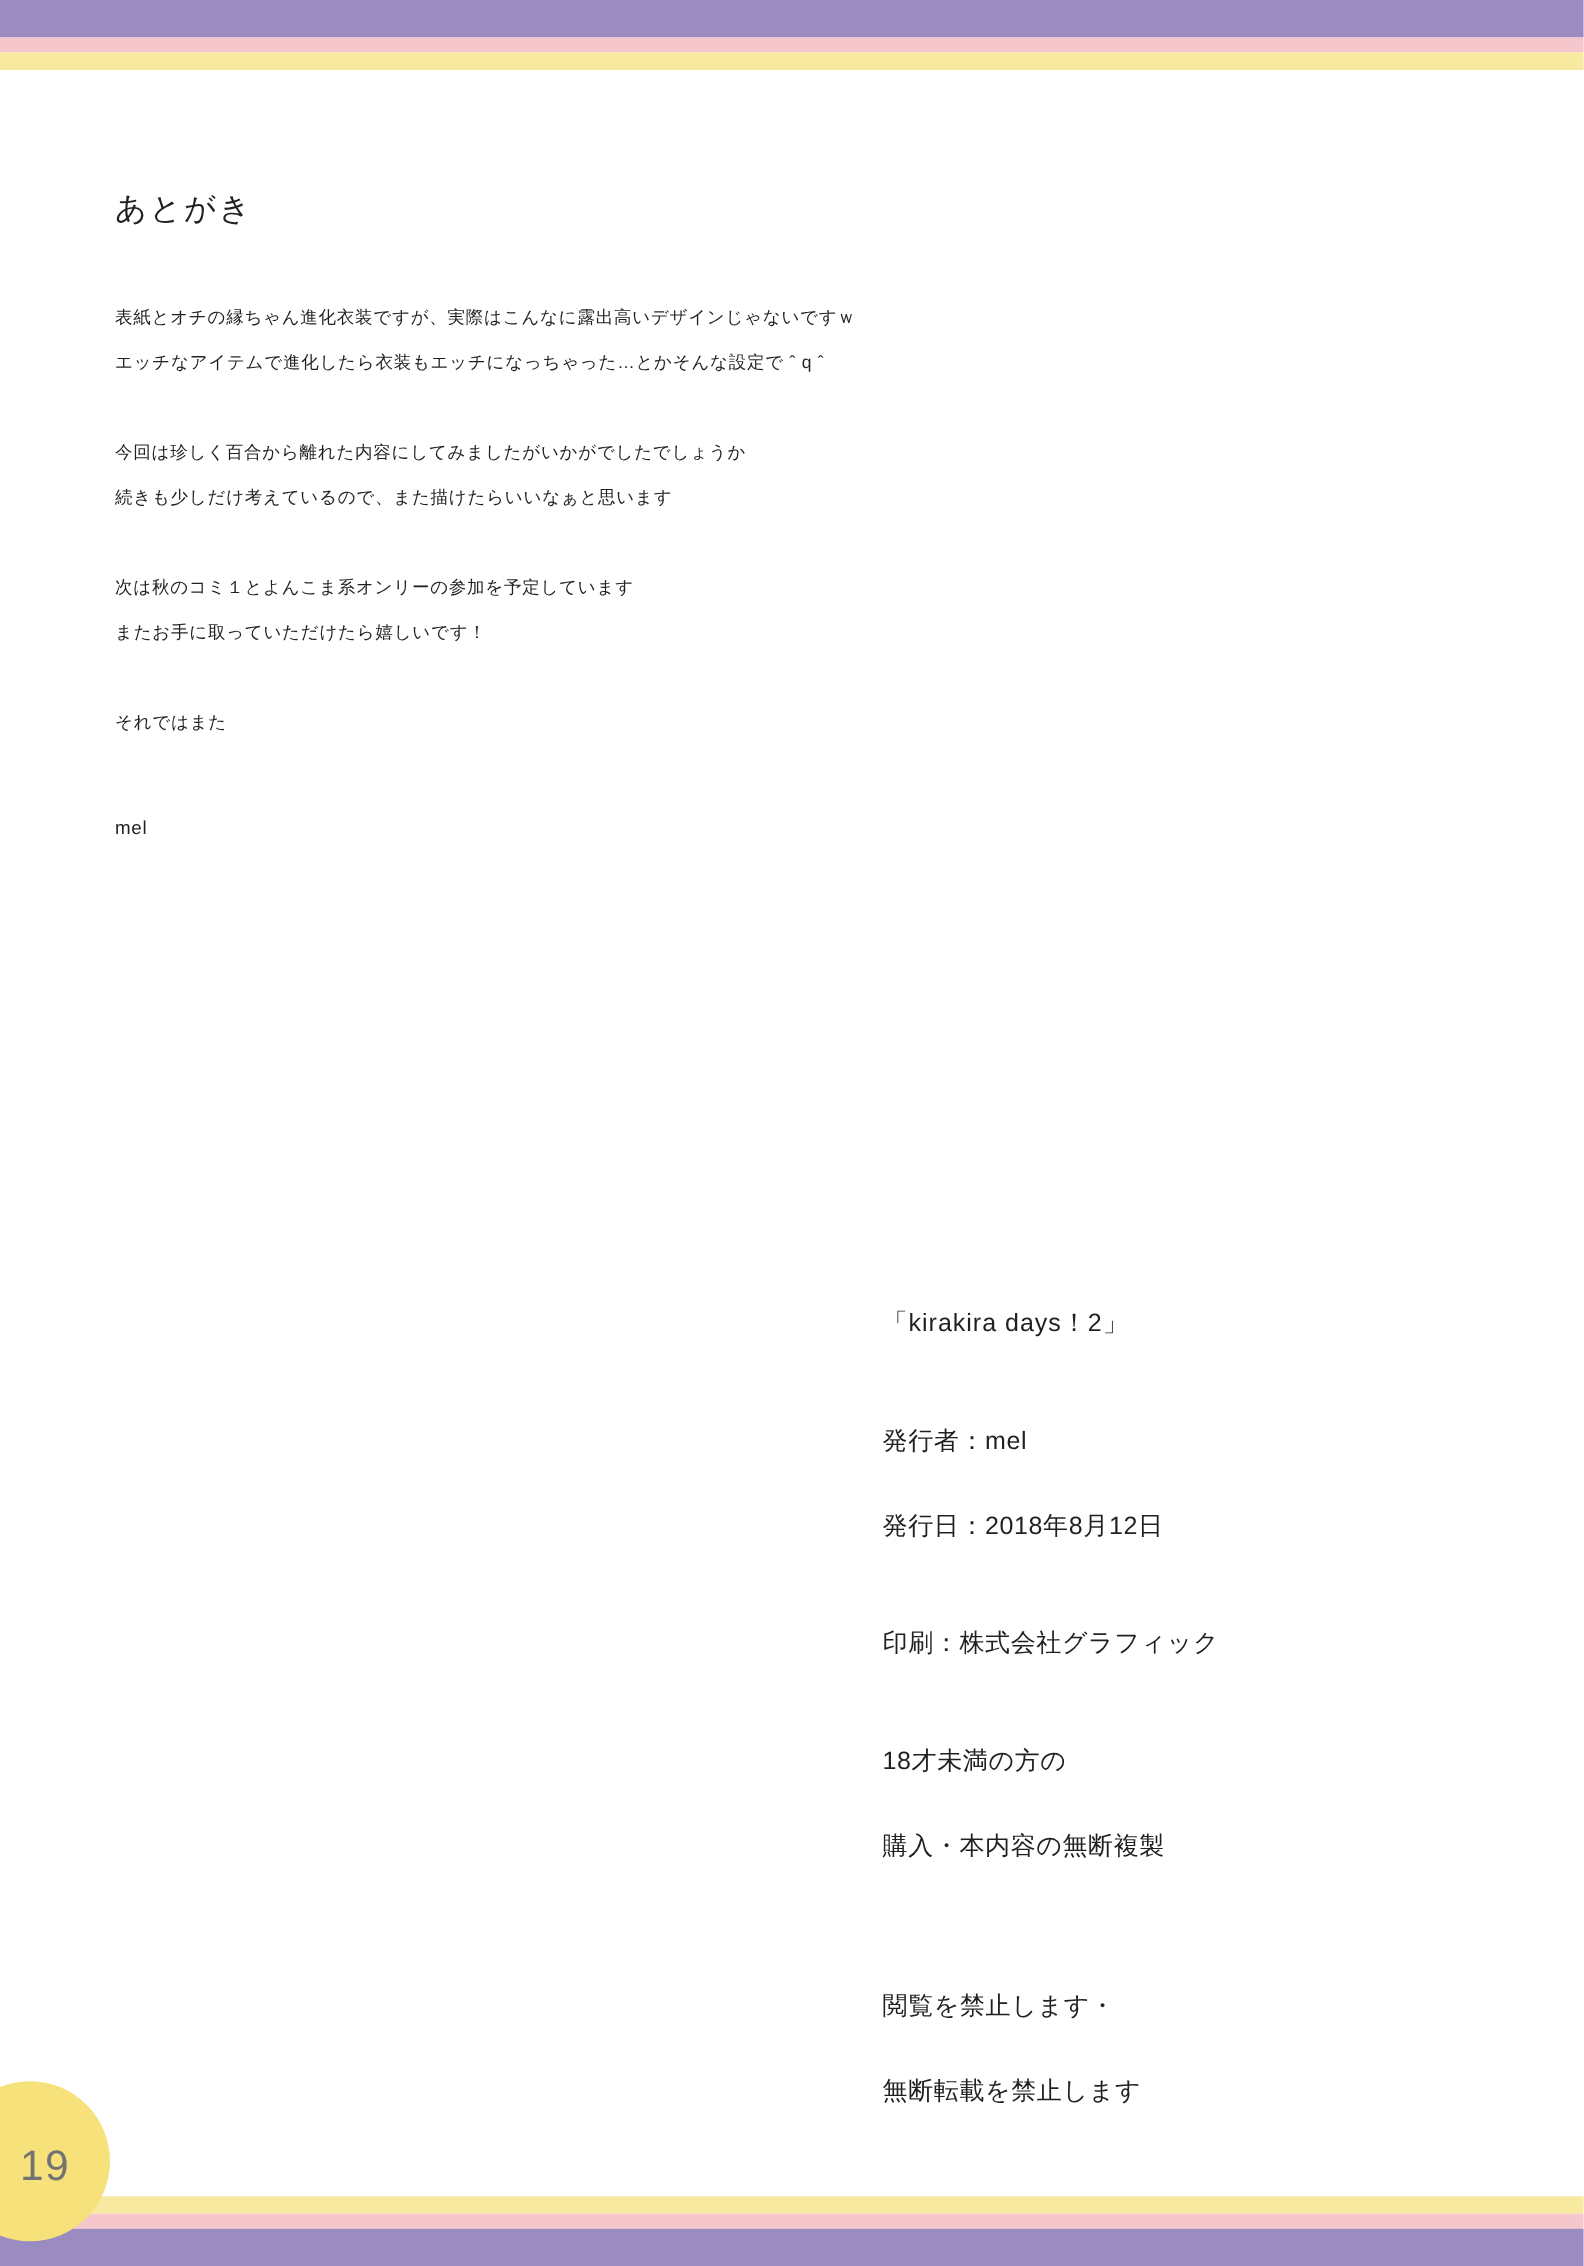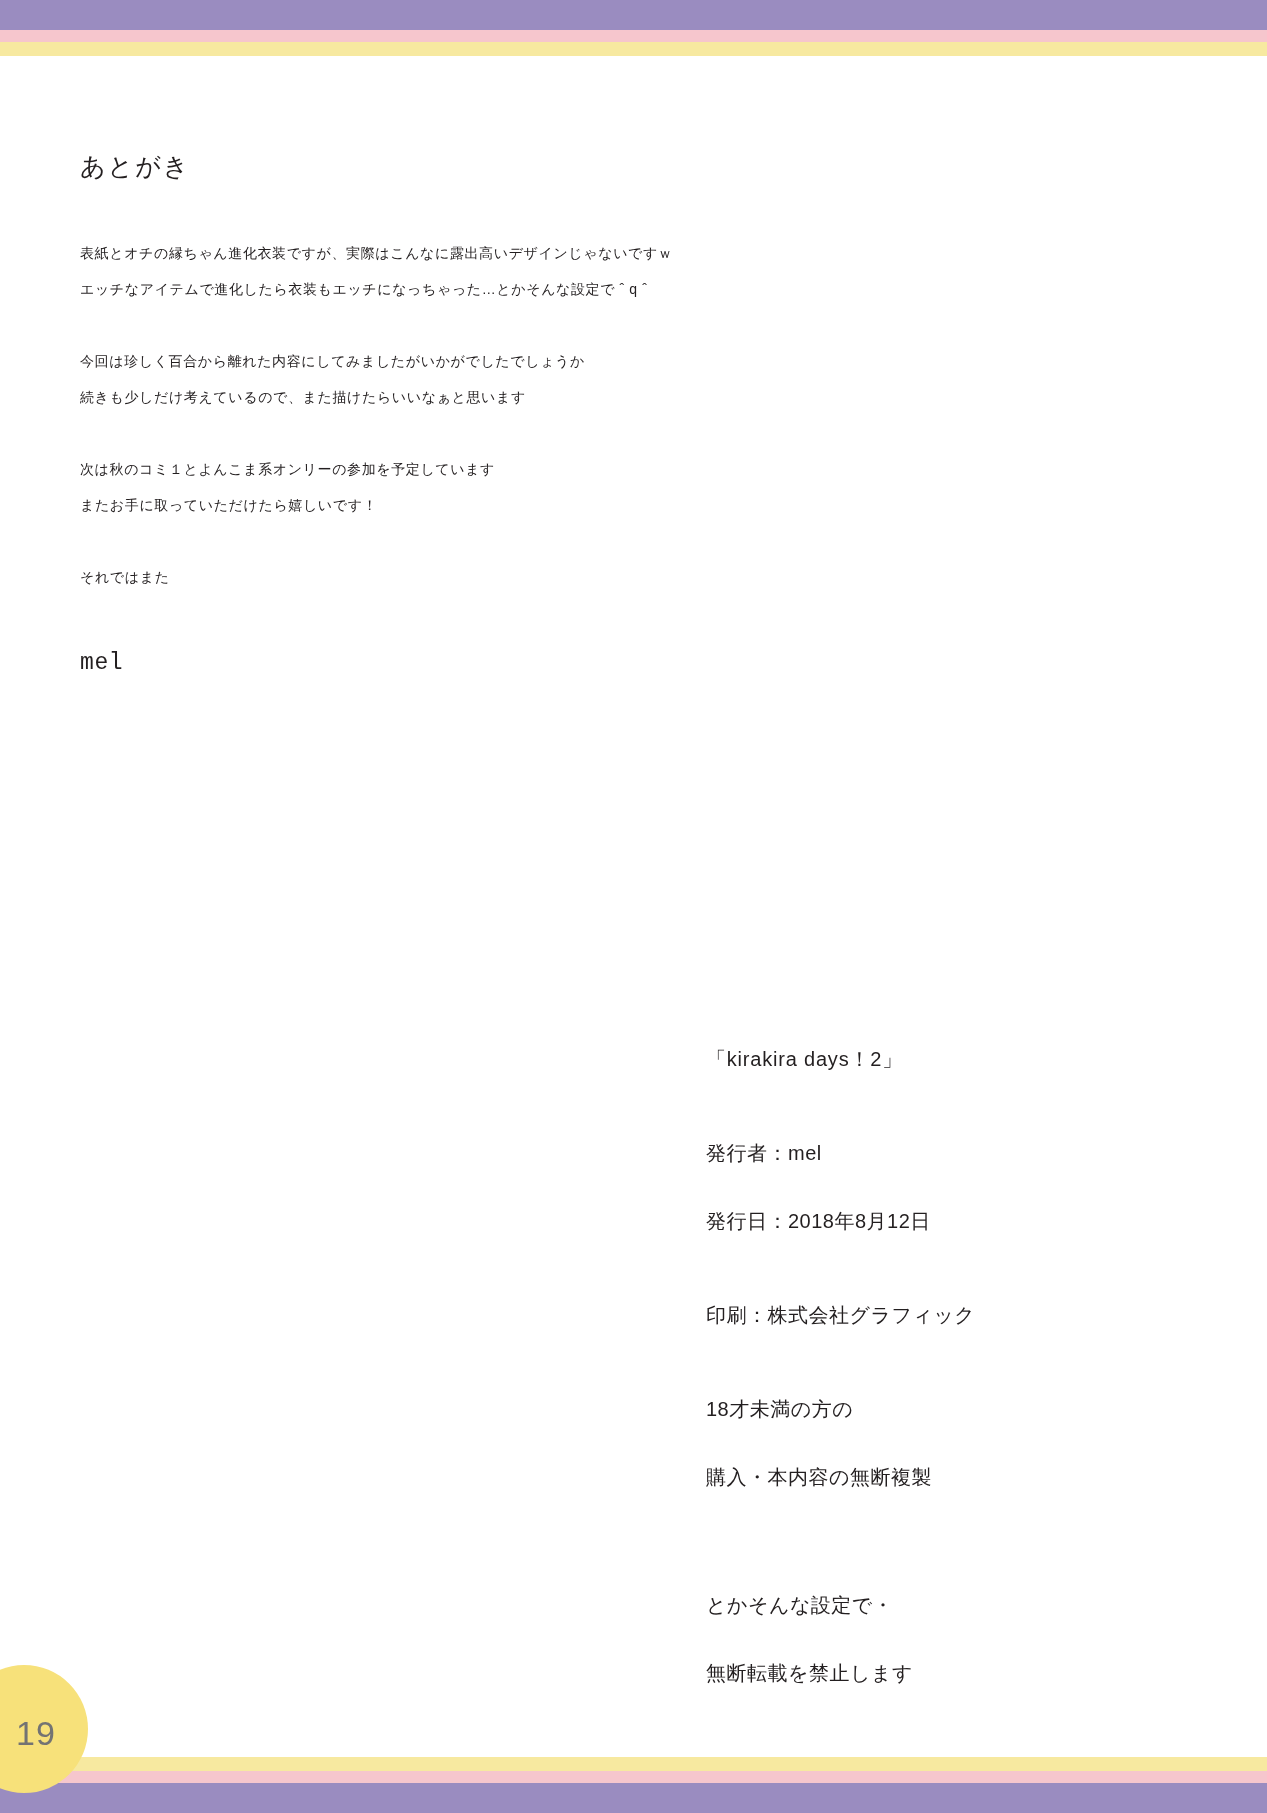--- a/index.html
+++ b/index.html
@@ -47,44 +47,43 @@
     bottom: 60px;
     font-size: 34px;
     color: #737373;
     letter-spacing: 1px;
     z-index: 6;
   }
 
   
   .afterword {
     position: absolute;
-    left: 80px;
+    left: 92px;
     top: 150px;
     width: 1000px;
   }
   .afterword-title {
     font-size: 25px;
     letter-spacing: 2px;
     margin: 0 0 52px 0;
     font-weight: normal;
   }
   .para {
     font-size: 14px;
     line-height: 36px;
     margin: 0 0 36px 0;
     letter-spacing: 0.6px;
     white-space: pre-line;
   }
   .para:last-child { margin-bottom: 0; }
   .signature {
-    font-size: 23px;
+    font-size: 15px;
     line-height: 32px;
     margin-top: 52px;
     letter-spacing: 0.6px;
-    font-family: Liberation Mono, monospace;
   }
 
   
   .colophon {
     position: absolute;
     left: 706px;
     top: 1042px;
     width: 480px;
     font-size: 20px;
     line-height: 34px;
@@ -132,21 +131,21 @@
   </div>
 
   <div class="colophon-block">印刷：株式会社グラフィック</div>
 
   <div class="colophon-block">
     <span class="colophon-line">18才未満の方の</span>
     <span class="colophon-line">購入・本内容の無断複製</span>
   </div>
 
   <div class="colophon-block">
-    <span class="colophon-line">とかそんな設定で・</span>
+    <span class="colophon-line">閲覧を禁止します・</span>
     <span class="colophon-line">無断転載を禁止します</span>
   </div>
 </div>
 
 <div class="page-badge"></div>
 <div class="page-number">19</div>
 
 <div class="stripe stripe-bot-yellow"></div>
 <div class="stripe stripe-bot-pink"></div>
 <div class="stripe stripe-bot-purple"></div>

